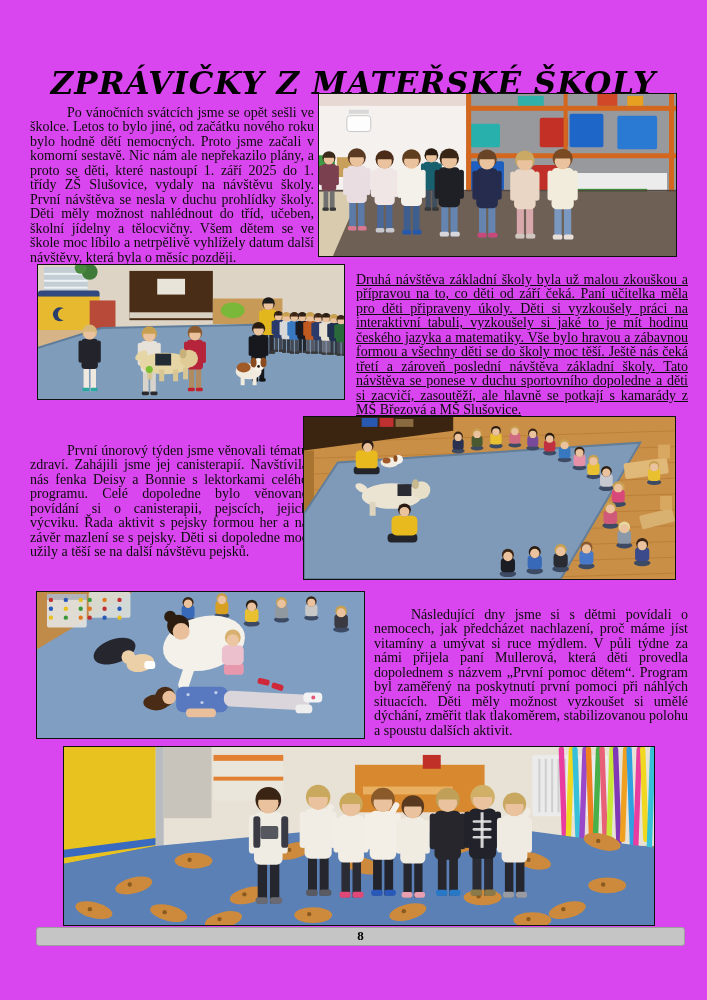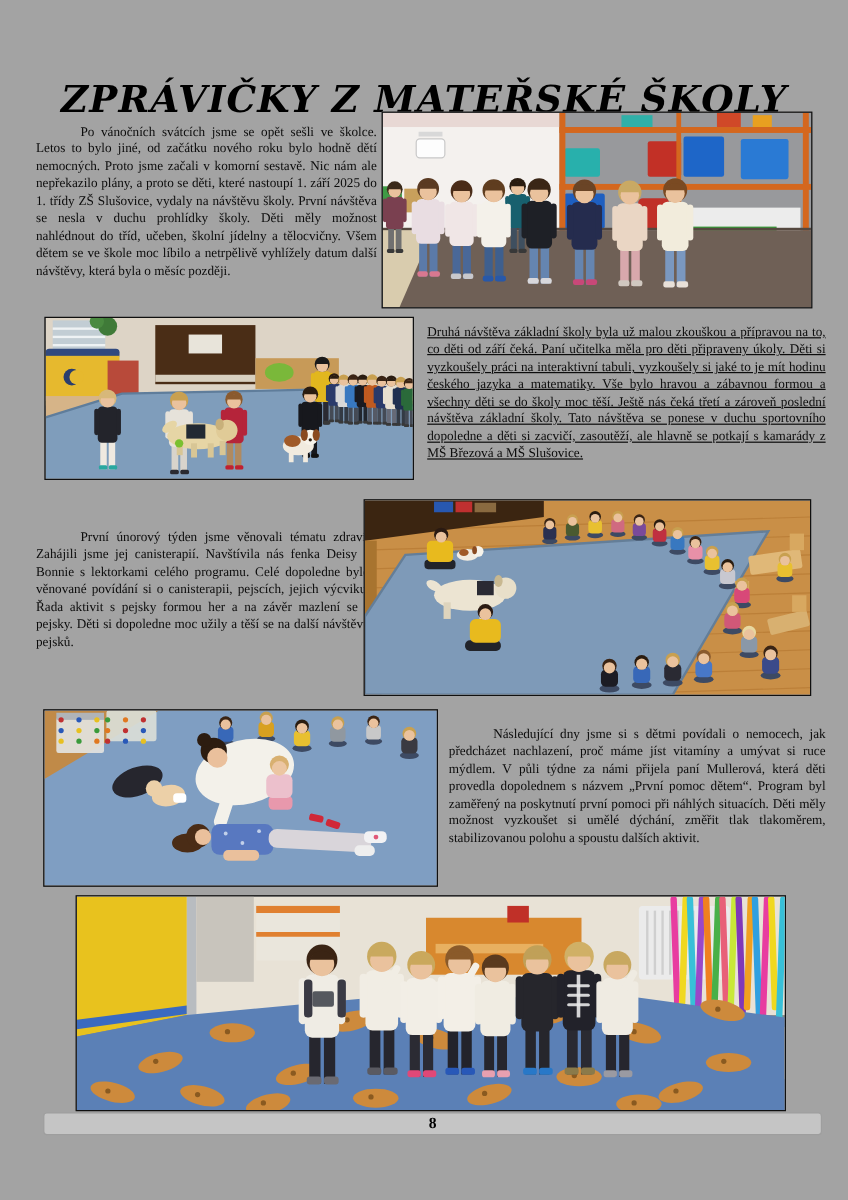--- a/index.html
+++ b/index.html
@@ -1,21 +1,21 @@
 <!DOCTYPE html>
 <html lang="cs"><head>
 <meta charset="utf-8">
 <style>
   html,body{margin:0;padding:0;background:#ffffff;}
-  .page{position:relative;width:707px;height:1000px;background:#a3a3a3;margin:0 auto;
+  .page{position:relative;width:707px;height:1000px;background:#d946ef;margin:0 auto;
         font-family:"Liberation Serif",serif;color:#0c0c0c;overflow:hidden;}
   .title{position:absolute;top:44px;left:0;width:707px;text-align:center;
          font-family:"DejaVu Serif",serif;font-weight:700;font-style:italic;
          font-size:31px;letter-spacing:1px;color:#000;white-space:nowrap;}
-  .para{position:absolute;font-size:11px;line-height:14.45px;text-align:justify;}
+  .para{position:absolute;font-size:14px;line-height:14.45px;text-align:justify;}
   .indent{text-indent:37px;}
   .p1{left:30px;top:92px;width:284px;}
   .p2{left:356px;top:259px;width:332px;text-decoration:underline;}
   .p3{left:30px;top:430px;width:278px;}
   .p4{left:374px;top:594px;width:314px;}
   figure.photo{position:absolute;margin:0;border:1px solid #101010;box-sizing:border-box;
                background:#888;overflow:hidden;}
   figure.photo svg{display:block;width:100%;height:100%;}
   .ph1{left:318px;top:93px;width:359px;height:164px;}
   .ph2{left:37px;top:264px;width:308px;height:136px;}

